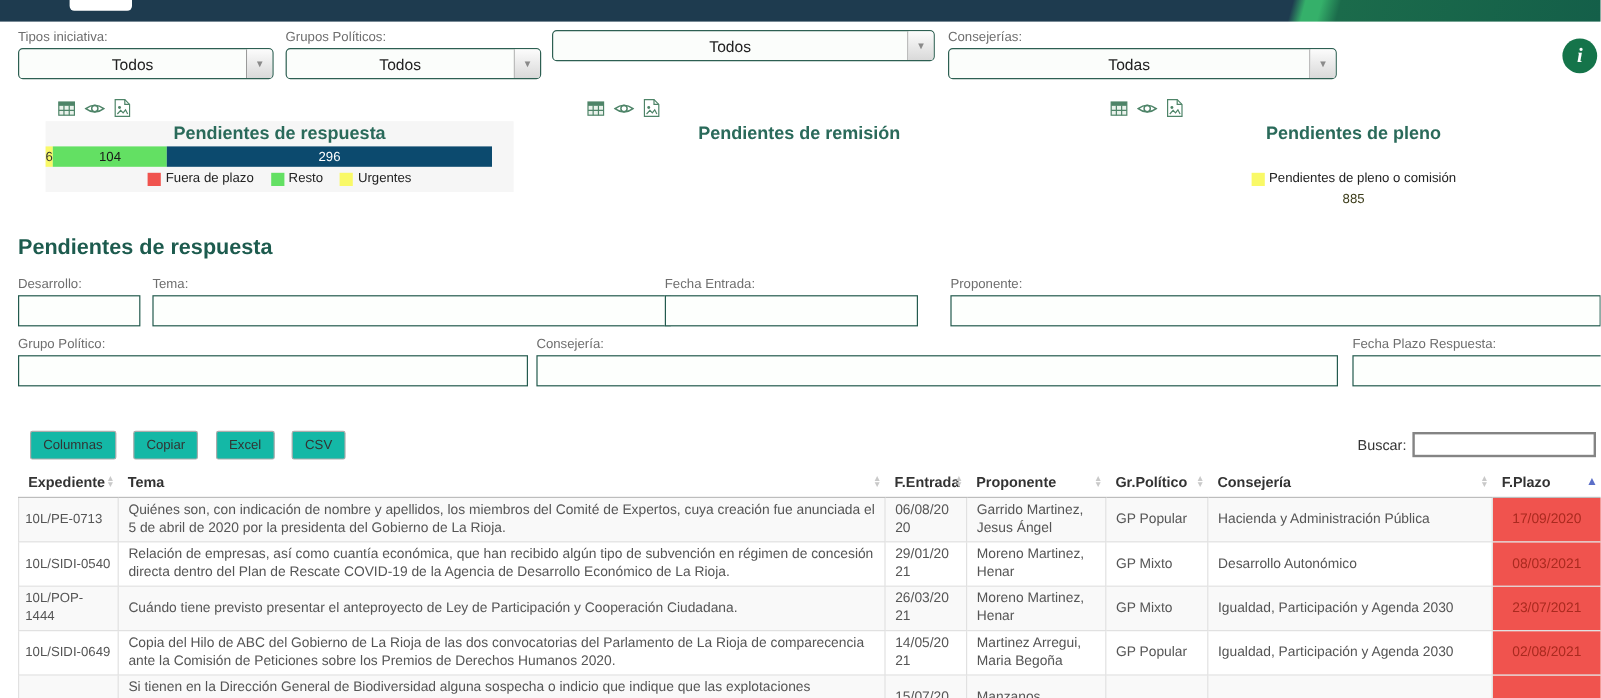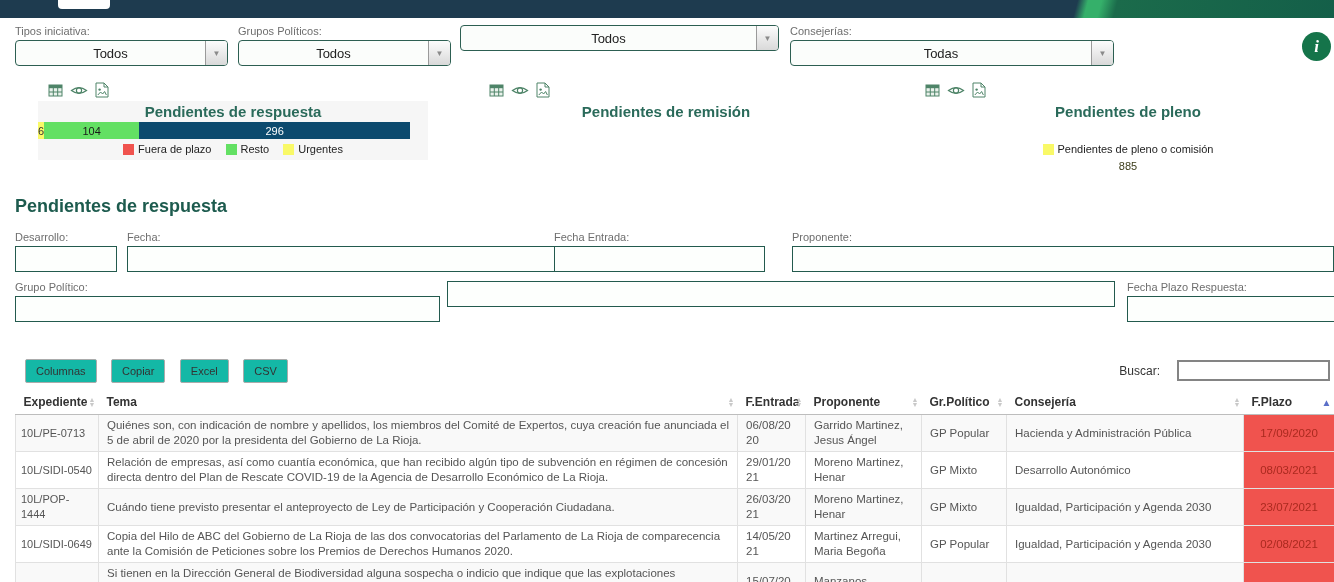--- a/index.html
+++ b/index.html
@@ -52,21 +52,21 @@
   .field input{width:100%;height:26px;border:1px solid #235a4e;background:#fdfffd;box-sizing:border-box;
                padding:0 6px;font:12px "Liberation Sans",sans-serif;}
   .ff1{left:15px;top:0;width:102px}.ff2{left:127px;top:0;width:432px}.ff3{left:554px;top:0;width:211px}
   .ff4{left:792px;top:0;width:542px}.ff5{left:15px;top:50px;width:425px}.ff6{left:447px;top:50px;width:668px}
   .ff7{left:1127px;top:50px;width:210px}
 
   
   .toolbar{position:relative;margin-top:32px;height:25px;padding-left:25px;}
   .tbtn{display:inline-block;margin-right:10px;padding:5px 10px;font-size:11px;color:#333;background:#14b8a6;
         border:1px solid #ababab;border-radius:2px;cursor:pointer;}
-  .search-box{position:absolute;right:4px;top:1px;display:flex;align-items:center;gap:17px;font-size:12px;color:#333;}
+  .search-box{position:absolute;right:4px;top:1px;display:flex;align-items:center;gap:5px;font-size:12px;color:#333;}
   .search-box input{width:143px;height:17px;border:2px solid #848484;font-size:12px;padding:0 3px;}
 
   
   .grid{border-collapse:collapse;margin:6px 0 0 15px;width:1319px;table-layout:fixed;}
   .grid th{font-size:12px;color:#333;text-align:left;padding:5px 14px 5px 8px;border-bottom:1px solid #bdbdbd;
            position:relative;cursor:pointer;font-weight:bold;}
   .grid td{font-size:11.5px;color:#555;padding:3px 8px;border:1px solid #e1e1e1;vertical-align:middle;
            line-height:15px;word-wrap:break-word;}
   .grid tbody tr:nth-child(odd){background:#f9f9f9;}
   .grid td.c0{font-size:11px;padding:3px 5px;}
@@ -239,36 +239,37 @@
     </div>
 
   <div class="section-title">Pendientes de respuesta</div>
 
   <div class="filter-form">
     <div class="field ff1">
       <label>Desarrollo:</label>
       <input type="text" style="">
     </div>
     <div class="field ff2">
-      <label>Fecha:</label>
+      <label>Tema:</label>
       <input type="text" style="">
     </div>
     <div class="field ff3">
       <label>Fecha Entrada:</label>
       <input type="text" style="">
     </div>
     <div class="field ff5">
       <label>Grupo Político:</label>
       <input type="text" style="">
     </div>
     <div class="field ff4">
       <label>Proponente:</label>
       <input type="text" style="">
     </div>
     <div class="field ff6">
+      <label>Consejería:</label>
       <input type="text" style="">
     </div>
     <div class="field ff7">
       <label>Fecha Plazo Respuesta:</label>
       <input type="text" style="">
     </div>
   </div>
 
   <div class="toolbar">
     <button class="tbtn">Columnas</button>

